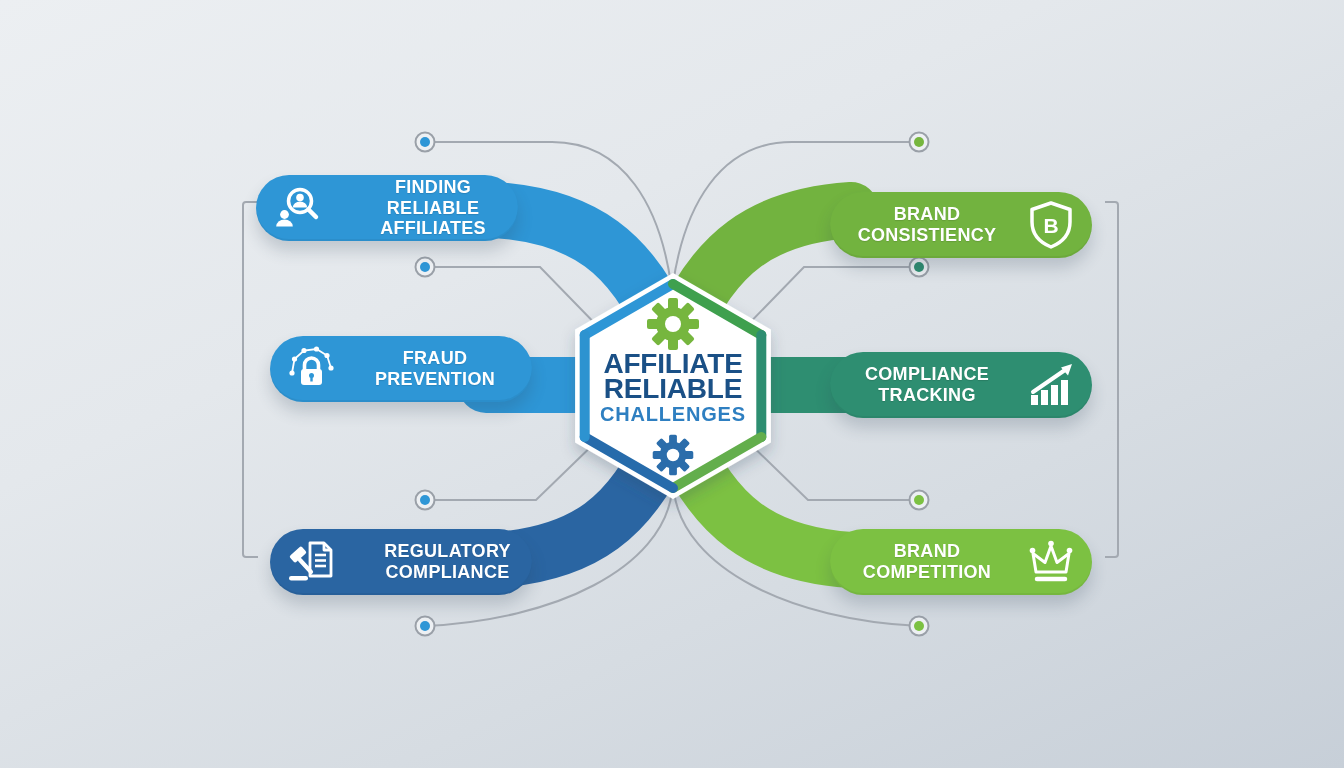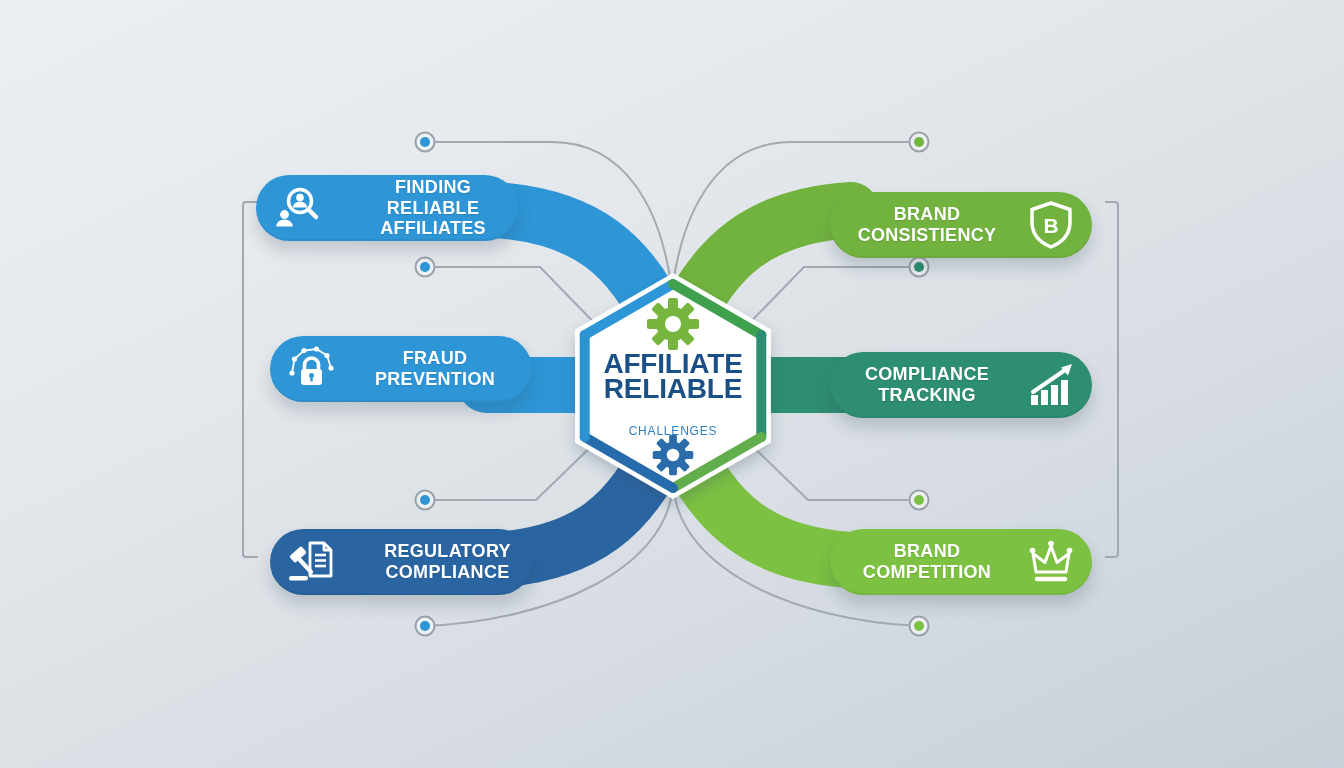--- a/index.html
+++ b/index.html
@@ -25,21 +25,21 @@
     letter-spacing:.3px;white-space:pre-line;text-shadow:0 1px 1px rgba(0,0,0,.12);
   }
   .pill .pill-icon{width:54px;height:52px;display:flex;align-items:center;justify-content:center;flex:0 0 auto;}
   .pill.left{padding-left:14px;}
   .pill.right{padding-right:14px;}
 
   .hex-text{
     position:absolute;z-index:3;left:573px;top:351px;width:200px;text-align:center;
   }
   .hex-line-strong{font-size:28px;font-weight:bold;line-height:25px;color:#1a5086;letter-spacing:-.2px;}
-  .hex-line-light{font-size:12px;font-weight:normal;line-height:24px;color:#2e7fc1;letter-spacing:.8px;margin-top:18px;}
+  .hex-line-light{font-size:20px;font-weight:bold;line-height:24px;color:#2e7fc1;letter-spacing:.8px;margin-top:1px;}
 </style>
 </head>
 <body>
 
 <div class="stage">
 
   <svg class="scene" width="1344" height="768" viewBox="0 0 1344 768">
     <defs>
       <filter id="softshadow" x="-30%" y="-30%" width="160%" height="160%">
         <feDropShadow dx="0" dy="7" stdDeviation="7" flood-color="#33465a" flood-opacity="0.25"></feDropShadow>

